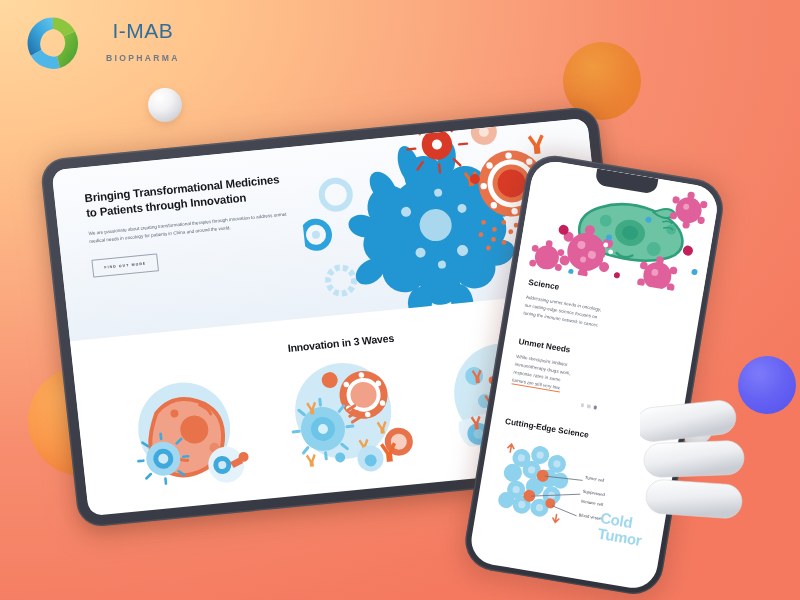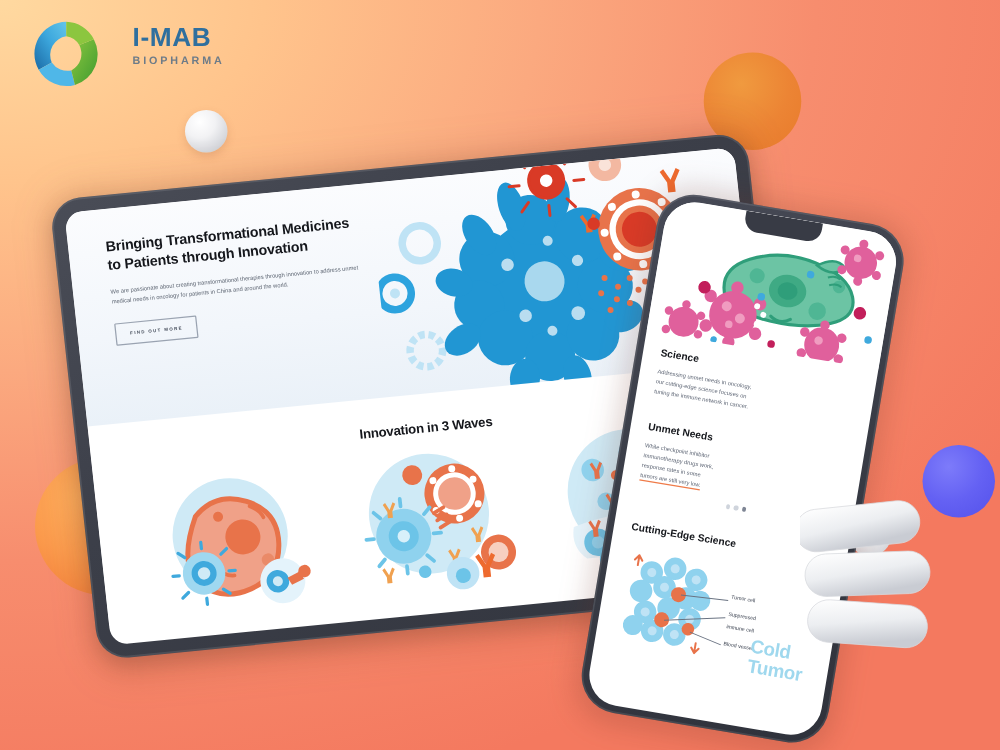--- a/index.html
+++ b/index.html
@@ -123,25 +123,25 @@
   .cold{
     position:absolute;right:6px;bottom:8px;font-size:15px;font-weight:700;
     color:#9fd8ee;line-height:1.05;letter-spacing:-.3px;text-align:left;
   }
   
   .fingers{position:absolute;left:640px;top:398px;width:160px;height:190px;z-index:30;}
   
   #logo{position:absolute;left:22px;top:14px;width:180px;height:52px;}
   .logo-text{position:absolute;left:84px;top:6px;}
   .logo-main{
-    font-size:21px;font-weight:700;color:#2f6f9e;letter-spacing:.5px;line-height:1;
+    font-size:21px;font-weight:400;color:#2f6f9e;letter-spacing:.5px;line-height:1;text-align:center;
   }
   .logo-sub{
     font-size:8.6px;font-weight:700;color:#6d7b88;letter-spacing:2.3px;
-    margin-top:3px;line-height:1;
+    margin-top:13px;line-height:1;
   }
 </style>
 </head>
 <body>
 
 <div id="stage">
 
   <div class="sphere sph-orange-tr"></div>
   <div class="sphere sph-white-top"></div>
   <div class="sphere sph-orange-left"></div>

